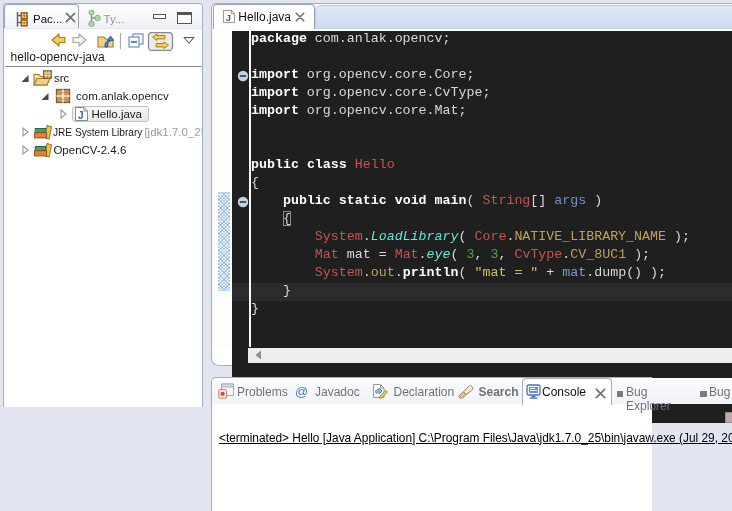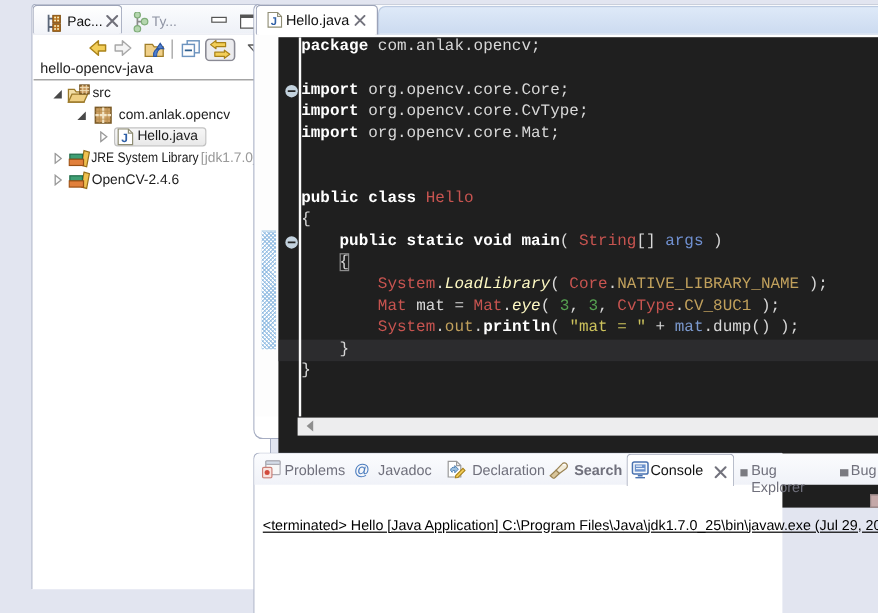--- a/index.html
+++ b/index.html
@@ -9,27 +9,27 @@
   .panel{background:#fff;border:1px solid #A6ADC2;box-sizing:border-box;}
   .tabtxt{font-size:12px;color:#111;}
   .graytab{font-size:12px;color:#8E93A3;}
   pre{margin:0;font-family:"Liberation Mono",monospace;}
   .k{color:#ffffff;font-weight:bold;}
   .cls{color:#C75450;}
   .fld{color:#C0A05C;}
   .num{color:#55A050;}
   .str{color:#CCC25C;}
   .arg{color:#7090D0;}
-  .it{font-style:italic;color:#fef9c3;}
+  .it{font-style:italic;color:#5eead4;}
   .lv{color:#7B99CE;}
 </style>
 </head>
 <body>
 
-<div class="abs panel" style="left:3px;top:3px;width:200px;height:488px;border-radius:4px 4px 0 0;border-bottom:none;overflow:hidden;margin-left:23px;">
+<div class="abs panel" style="left:3px;top:3px;width:200px;height:404px;border-radius:4px 4px 0 0;border-bottom:none;overflow:hidden;">
 
   <div class="abs" style="left:0;top:0;width:198px;height:24px;background:linear-gradient(#FBFCFE,#EEF1F7);border-radius:4px 4px 0 0;border-bottom:1px solid #E3E6EE;"></div>
 
   <div class="abs" style="left:0;top:0;width:75px;height:24px;background:linear-gradient(#FFFFFF,#F2F4F9);border:1px solid #9CA3B8;border-bottom:none;border-radius:4px 4px 0 0;box-sizing:border-box;"></div>
 
   <svg class="abs" style="left:12px;top:8px;" width="15" height="16" viewBox="0 0 15 16">
     <path d="M1.5 0 V14.5 M1.5 3.5 H5 M1.5 10.5 H5" stroke="#5A6678" stroke-width="1.5" fill="none"></path>
     <rect x="5" y="0.7" width="6.3" height="6.3" fill="#B4701E" stroke="#7E4E10" stroke-width="0.8"></rect>
     <circle cx="6.9" cy="2.6" r="0.85" fill="#F6EFC0"></circle>
       <circle cx="9.4" cy="2.6" r="0.85" fill="#F6EFC0"></circle>

